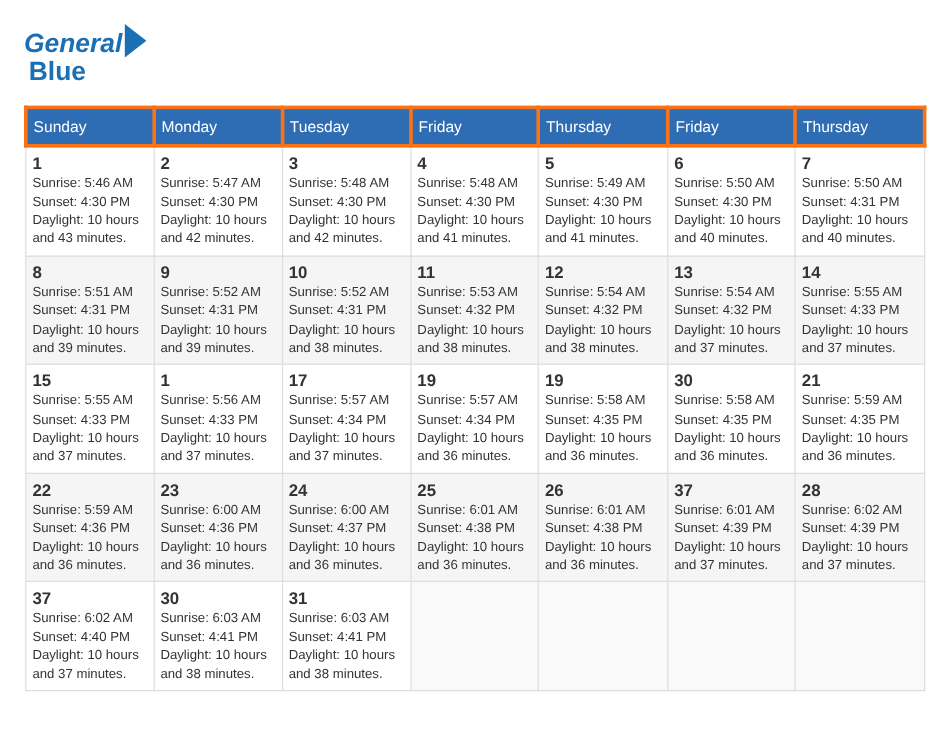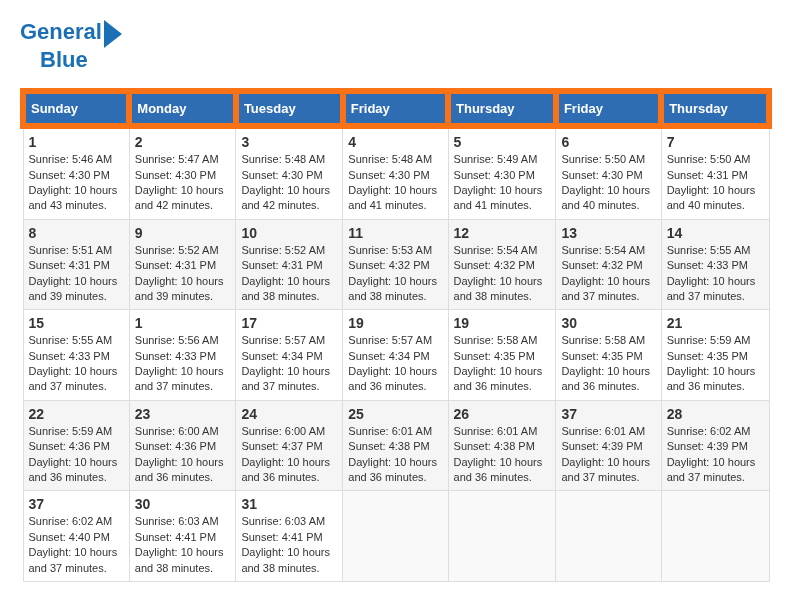--- a/index.html
+++ b/index.html
@@ -55,22 +55,22 @@
       font-size: 11px;
     }
     .calendar thead tr {
       background-color: #2e6db4;
       color: white;
     }
     .calendar thead th {
       padding: 7px 5px;
       text-align: left;
       font-size: 13px;
-      font-weight: bold;
-      border: 6px solid #f97316;
+      font-weight: normal;
+      border: 3px solid #f97316;
     }
     .calendar tbody tr {
       background: #fff;
     }
     .calendar tbody tr:nth-child(even) {
       background: #f5f5f5;
     }
     .calendar tbody td {
       padding: 5px 5px;
       border: 1px solid #ddd;
@@ -93,25 +93,25 @@
     .empty-cell {
       background: #f9f9f9;
     }
   </style>
 </head>
 <body>
 
 <div class="header">
   <div class="logo">
     <div style="display:flex; flex-direction:column; align-items:flex-start;">
-      <div style="display:flex; align-items:flex-start;">
+      <div style="display:flex; align-items:flex-end;font-style:italic;">
         <span class="logo-text"><span>General</span></span>
         <div class="logo-arrow"></div>
       </div>
-      <span class="logo-text" style="margin-left:20px;"><span>Blue</span></span>
+      <span class="logo-text" style="margin-left:4px;"><span>Blue</span></span>
     </div>
   </div>
   <div class="title-area">
     <div class="main-title"></div>
     <div class="subtitle"></div>
   </div>
 </div>
 
 <table class="calendar">
   <thead>

